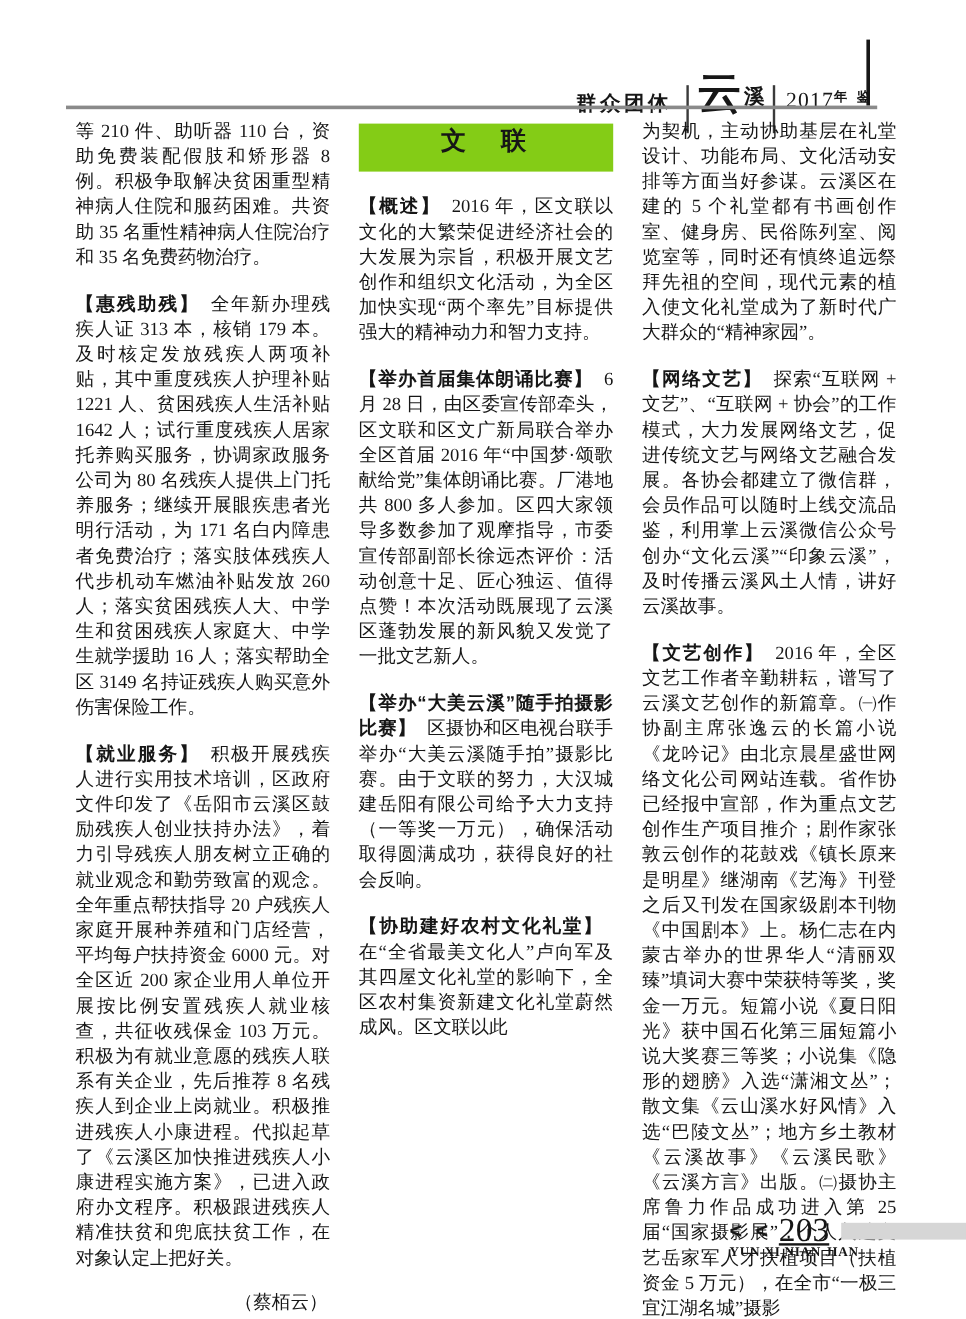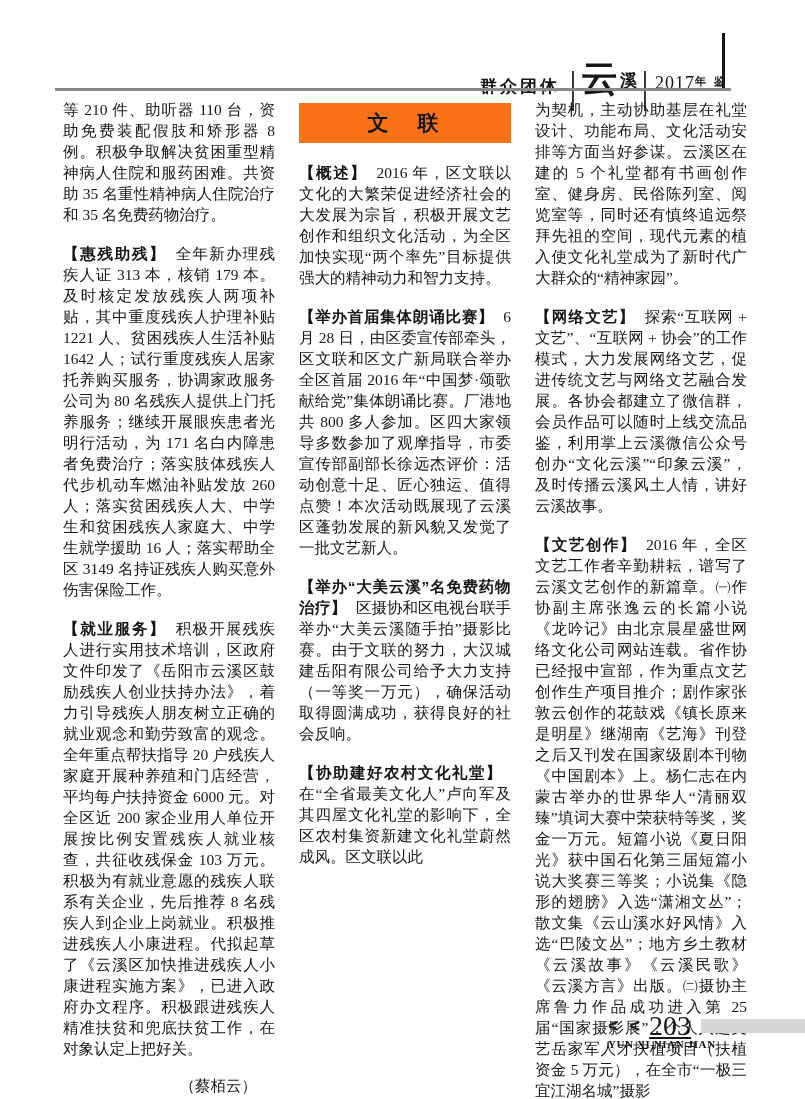--- a/index.html
+++ b/index.html
@@ -35,25 +35,25 @@
   .para{
     font-size:15.5px;line-height:21px;text-align:justify;
     margin:0 0 18px 0;
   }
   .para:last-child{margin-bottom:0;}
   .ph{
     font-family:"Liberation Sans","DejaVu Sans",sans-serif;
     font-weight:700;margin-right:9px;letter-spacing:0.5px;
   }
   .byline{
-    font-size:15.5px;line-height:21px;text-align:right;margin:16px;padding-right:2px;
+    font-size:15.5px;line-height:21px;text-align:right;margin:0;padding-right:2px;
   }
   .sec-title-box{
-    height:40px;background:#f97316;margin:4px 0 19px 0;
-    display:flex;align-items:center;justify-content:center;
+    height:40px;background:#84cc16;margin:4px 0 19px 0;
+    display:flex;justify-content:center;
     font-family:"Liberation Sans","DejaVu Sans",sans-serif;
     font-weight:700;font-size:21px;letter-spacing:4px;
   }
   
   .ftr-row{
     position:absolute;top:1016px;left:608px;right:0;height:20px;
     display:flex;align-items:center;
   }
   .pg-arrows{
     font-family:"Liberation Sans","DejaVu Sans",sans-serif;
@@ -96,21 +96,21 @@
       <p class="para" style="margin-bottom:16px;"><span class="ph">【就业服务】</span><span>积极开展残疾人进行实用技术培训，区政府文件印发了《岳阳市云溪区鼓励残疾人创业扶持办法》，着力引导残疾人朋友树立正确的就业观念和勤劳致富的观念。全年重点帮扶指导 20 户残疾人家庭开展种养殖和门店经营，平均每户扶持资金 6000 元。对全区近 200 家企业用人单位开展按比例安置残疾人就业核查，共征收残保金 103 万元。积极为有就业意愿的残疾人联系有关企业，先后推荐 8 名残疾人到企业上岗就业。积极推进残疾人小康进程。代拟起草了《云溪区加快推进残疾人小康进程实施方案》，已进入政府办文程序。积极跟进残疾人精准扶贫和兜底扶贫工作，在对象认定上把好关。</span></p>
       <p class="byline">（蔡栢云）</p>
     </section>
 
     <section class="col">
       <div class="sec-title-box">
         <span>文　联</span>
       </div>
       <p class="para"><span class="ph">【概述】</span><span>2016 年，区文联以文化的大繁荣促进经济社会的大发展为宗旨，积极开展文艺创作和组织文化活动，为全区加快实现“两个率先”目标提供强大的精神动力和智力支持。</span></p>
       <p class="para"><span class="ph">【举办首届集体朗诵比赛】</span><span>6 月 28 日，由区委宣传部牵头，区文联和区文广新局联合举办全区首届 2016 年“中国梦·颂歌献给党”集体朗诵比赛。厂港地共 800 多人参加。区四大家领导多数参加了观摩指导，市委宣传部副部长徐远杰评价：活动创意十足、匠心独运、值得点赞！本次活动既展现了云溪区蓬勃发展的新风貌又发觉了一批文艺新人。</span></p>
-      <p class="para"><span class="ph">【举办“大美云溪”名免费药物治疗】</span><span>区摄协和区电视台联手举办“大美云溪随手拍”摄影比赛。由于文联的努力，大汉城建岳阳有限公司给予大力支持（一等奖一万元），确保活动取得圆满成功，获得良好的社会反响。</span></p>
+      <p class="para"><span class="ph">【举办“大美云溪”随手拍摄影比赛】</span><span>区摄协和区电视台联手举办“大美云溪随手拍”摄影比赛。由于文联的努力，大汉城建岳阳有限公司给予大力支持（一等奖一万元），确保活动取得圆满成功，获得良好的社会反响。</span></p>
       <p class="para"><span class="ph">【协助建好农村文化礼堂】</span><span>在“全省最美文化人”卢向军及其四屋文化礼堂的影响下，全区农村集资新建文化礼堂蔚然成风。区文联以此</span></p>
     </section>
 
     <section class="col">
       <p class="para"><span>为契机，主动协助基层在礼堂设计、功能布局、文化活动安排等方面当好参谋。云溪区在建的 5 个礼堂都有书画创作室、健身房、民俗陈列室、阅览室等，同时还有慎终追远祭拜先祖的空间，现代元素的植入使文化礼堂成为了新时代广大群众的“精神家园”。</span></p>
       <p class="para"><span class="ph">【网络文艺】</span><span>探索“互联网 + 文艺”、“互联网 + 协会”的工作模式，大力发展网络文艺，促进传统文艺与网络文艺融合发展。各协会都建立了微信群，会员作品可以随时上线交流品鉴，利用掌上云溪微信公众号创办“文化云溪”“印象云溪”，及时传播云溪风土人情，讲好云溪故事。</span></p>
       <p class="para"><span class="ph">【文艺创作】</span><span>2016 年，全区文艺工作者辛勤耕耘，谱写了云溪文艺创作的新篇章。㈠作协副主席张逸云的长篇小说《龙吟记》由北京晨星盛世网络文化公司网站连载。省作协已经报中宣部，作为重点文艺创作生产项目推介；剧作家张敦云创作的花鼓戏《镇长原来是明星》继湖南《艺海》刊登之后又刊发在国家级剧本刊物《中国剧本》上。杨仁志在内蒙古举办的世界华人“清丽双臻”填词大赛中荣获特等奖，奖金一万元。短篇小说《夏日阳光》获中国石化第三届短篇小说大奖赛三等奖；小说集《隐形的翅膀》入选“潇湘文丛”；散文集《云山溪水好风情》入选“巴陵文丛”；地方乡土教材《云溪故事》《云溪民歌》《云溪方言》出版。㈡摄协主席鲁力作品成功进入第 25 届“国家摄影展”，个人入选文艺岳家军人才扶植项目（扶植资金 5 万元），在全市“一极三宜江湖名城”摄影</span></p>
     </section>
 
   </main>

